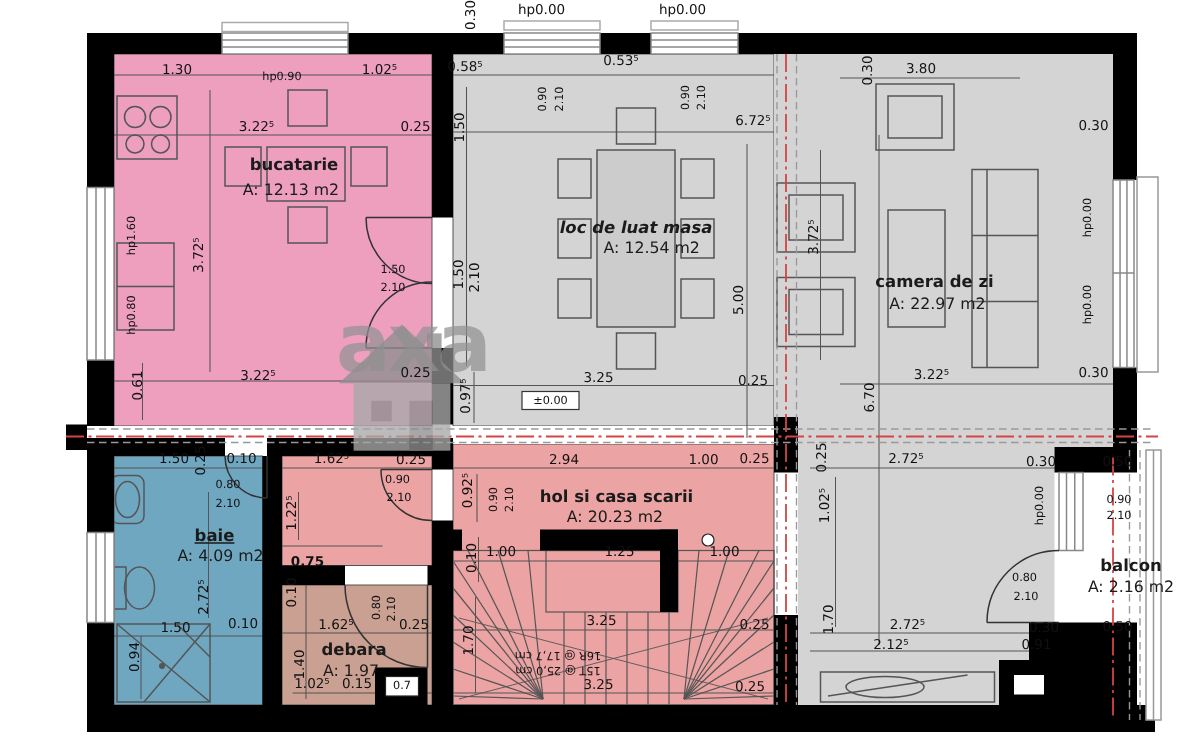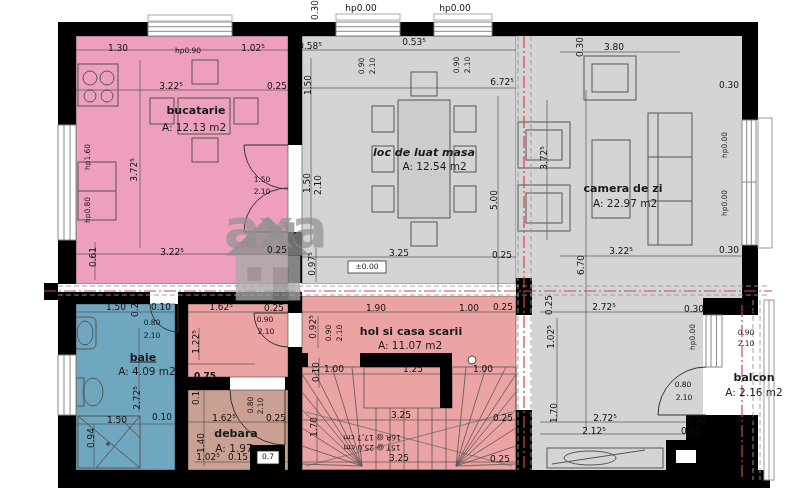--- a/index.html
+++ b/index.html
@@ -338,21 +338,21 @@
   </div>
 
   <div id="labels">
       <span class="room-name" style="left: 196px; top: 110px;">bucatarie</span>
       <span class="room-area" style="left: 194px; top: 127px;">A: 12.13 m2</span>
       <span class="room-name" style="left: 424px; top: 152px; font-style: italic;">loc de luat masa</span>
       <span class="room-area" style="left: 426px; top: 166px; padding-left: 17px;">A: 12.54 m2</span>
       <span class="room-name" style="left: 623px; top: 188px;">camera de zi</span>
       <span class="room-area" style="left: 625px; top: 203px;">A: 22.97 m2</span>
       <span class="room-name" style="left: 411px; top: 331px;">hol si casa scarii</span>
-      <span class="room-area" style="left: 410px; top: 345px;">A: 11.07 m2</span>
+      <span class="room-area" style="left: 410px; top: 345px;">A: 20.23 m2</span>
       <span class="room-name" style="left: 143px; top: 357px; text-decoration: underline;">baie</span>
       <span class="room-area" style="left: 147px; top: 371px;">A: 4.09 m2</span>
       <span class="room-name" style="left: 236px; top: 433px;">debara</span>
       <span class="room-area" style="left: 234px; top: 448px;">A: 1.97</span>
       <span class="room-name" style="left: 754px; top: 377px;">balcon</span>
       <span class="room-area" style="left: 754px; top: 392px;">A: 2.16 m2</span>
       <span class="dim rot" style="left: 315px; top: 10px;">0.30</span>
       <span class="dim" style="left: 361px; top: 8px;">hp0.00</span>
       <span class="dim" style="left: 455px; top: 8px;">hp0.00</span>
       <span class="dim" style="left: 118px; top: 48px;">1.30</span>
@@ -408,21 +408,21 @@
       <span class="dim" style="left: 745px; top: 419px;">0.50</span>
       <span class="dim" style="left: 594px; top: 431px;">2.12⁵</span>
       <span class="dim" style="left: 691px; top: 431px;">0.91</span>
       <span class="dim" style="left: 116px; top: 307px;">1.50</span>
       <span class="dim rot" style="left: 135px; top: 307px;">0.25</span>
       <span class="dim" style="left: 161px; top: 307px;">0.10</span>
       <span class="dim" style="left: 221px; top: 307px;">1.62⁵</span>
       <span class="dim" style="left: 274px; top: 308px;">0.25</span>
       <span class="dim sm" style="left: 265px; top: 320px;">0.90</span>
       <span class="dim sm" style="left: 266px; top: 332px;">2.10</span>
-      <span class="dim" style="left: 376px; top: 308px;">1.90</span>
+      <span class="dim" style="left: 376px; top: 308px;">2.94</span>
       <span class="dim" style="left: 469px; top: 308px;">1.00</span>
       <span class="dim" style="left: 503px; top: 307px;">0.25</span>
       <span class="dim sm" style="left: 152px; top: 323px;">0.80</span>
       <span class="dim sm" style="left: 152px; top: 336px;">2.10</span>
       <span class="dim rot" style="left: 313px; top: 327px;">0.92⁵</span>
       <span class="dim sm rot" style="left: 329px; top: 333px;">0.90</span>
       <span class="dim sm rot" style="left: 340px; top: 333px;">2.10</span>
       <span class="dim rot" style="left: 196px; top: 342px;">1.22⁵</span>
       <span class="dim" style="left: 205px; top: 376px; font-weight: bold;">0.75</span>
       <span class="dim rot" style="left: 137px; top: 398px;">2.72⁵</span>

